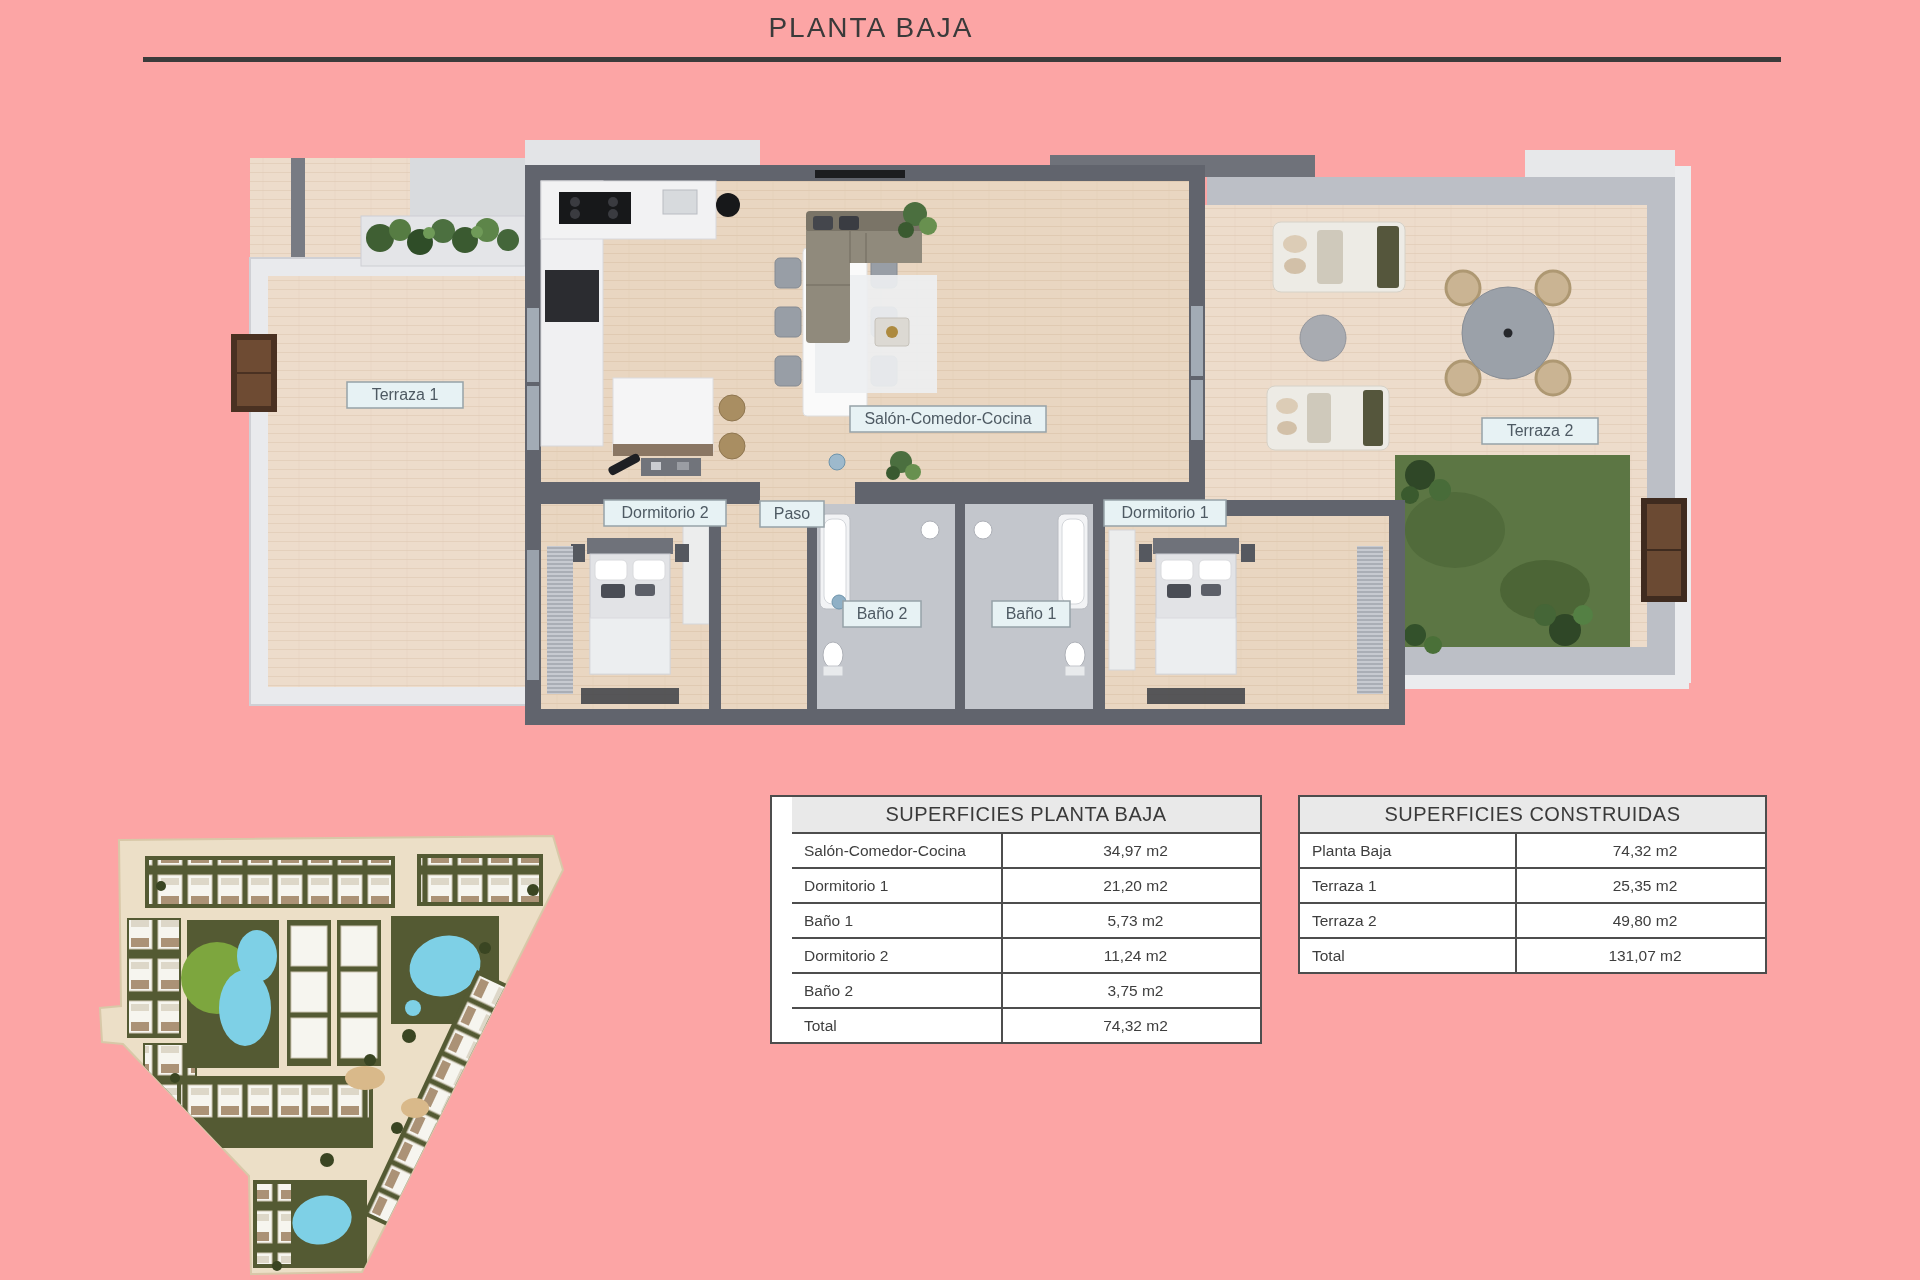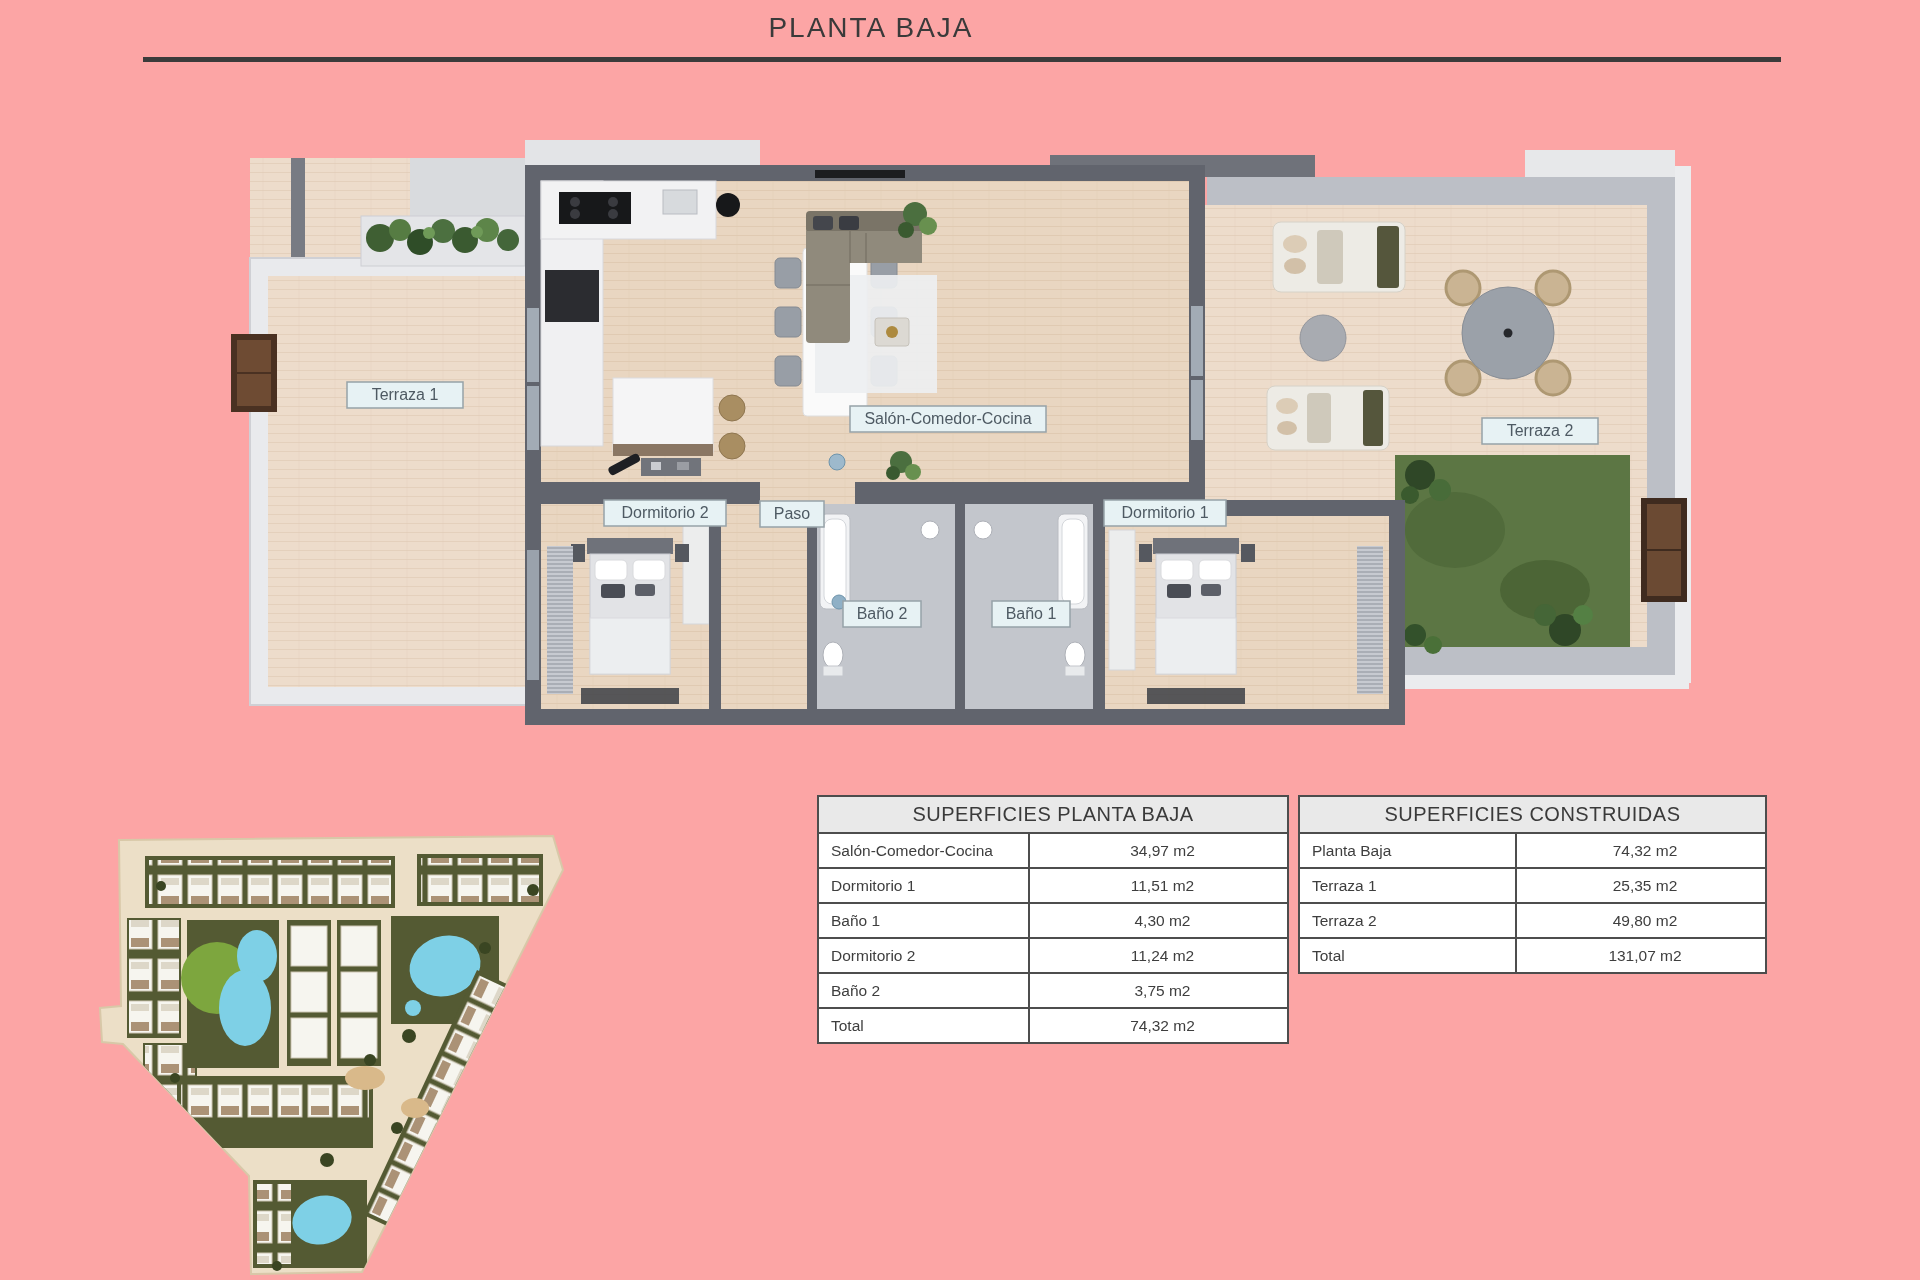--- a/index.html
+++ b/index.html
@@ -12,21 +12,21 @@
   .plan-label-text{font-size:16px;fill:#4e5a63;}
   
   .stable{position:absolute;border:2px solid #4d4d4d;background:#ffffff;}
   .stable .hd{height:35px;background:#e9e9e9;border-bottom:2px solid #4d4d4d;
               display:flex;align-items:center;justify-content:center;
               font-size:20px;letter-spacing:.5px;color:#3a3a3a;}
   .stable .row{display:flex;height:33px;border-bottom:2px solid #4d4d4d;}
   .stable .row:last-child{border-bottom:none;}
   .stable .lab{display:flex;align-items:center;padding-left:12px;font-size:15.5px;border-right:2px solid #4d4d4d;}
   .stable .val{flex:1;display:flex;align-items:center;justify-content:center;font-size:15.5px;margin-left:8px;}
-  .t-left{left:817px;top:795px;width:468px;}
+  .t-left{left:770px;top:795px;width:468px;padding-left:20px;}
   .t-left .lab{width:197px;}
   .t-right{left:1298px;top:795px;width:465px;text-align:right;}
   .t-right .lab{width:203px;}
 </style>
 </head>
 <body>
 
 <div class="page">
 
   <div class="title">PLANTA BAJA</div>
@@ -376,25 +376,25 @@
   </svg>
 
   <div class="stable t-left">
     <div class="hd">SUPERFICIES PLANTA BAJA</div>
     <div class="row">
       <div class="lab">Salón-Comedor-Cocina</div>
       <div class="val">34,97 m2</div>
     </div>
     <div class="row">
       <div class="lab">Dormitorio 1</div>
-      <div class="val">11,51 m2</div>
+      <div class="val">21,20 m2</div>
     </div>
     <div class="row">
       <div class="lab">Baño 1</div>
-      <div class="val">4,30 m2</div>
+      <div class="val">5,73 m2</div>
     </div>
     <div class="row">
       <div class="lab">Dormitorio 2</div>
       <div class="val">11,24 m2</div>
     </div>
     <div class="row">
       <div class="lab">Baño 2</div>
       <div class="val">3,75 m2</div>
     </div>
     <div class="row">

